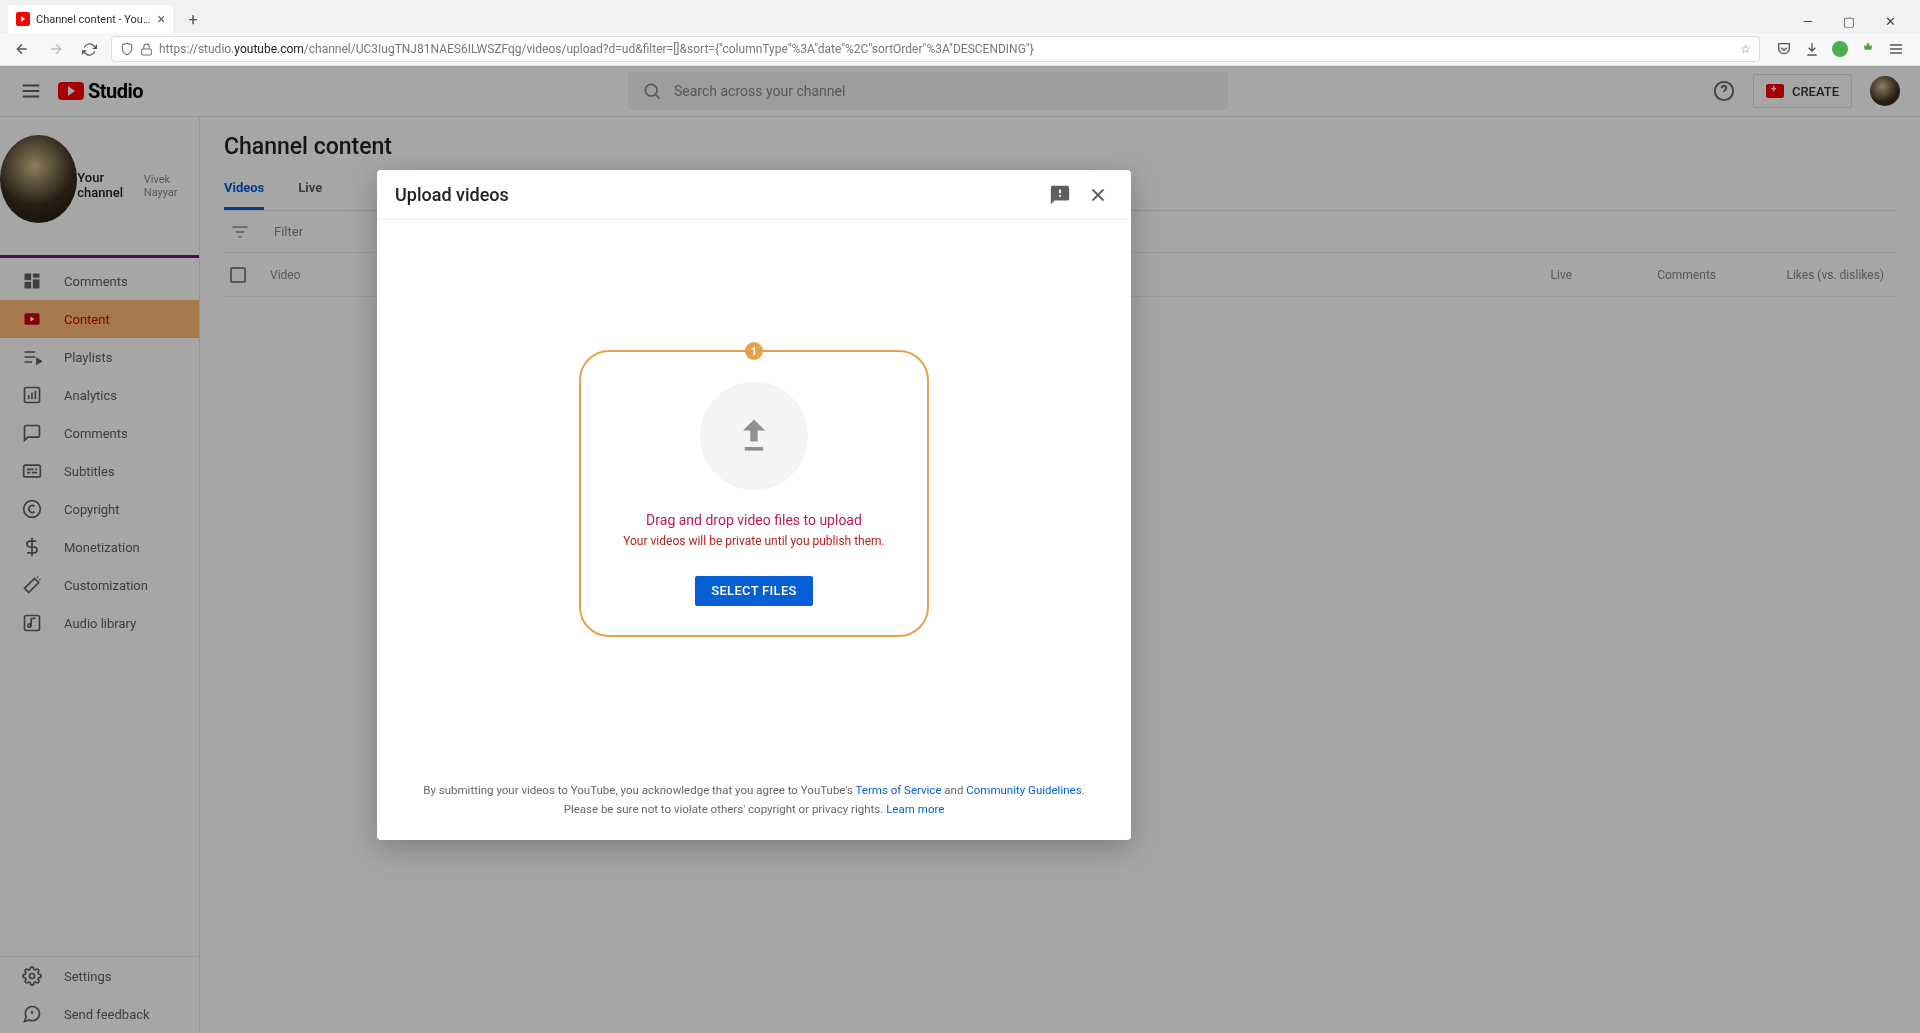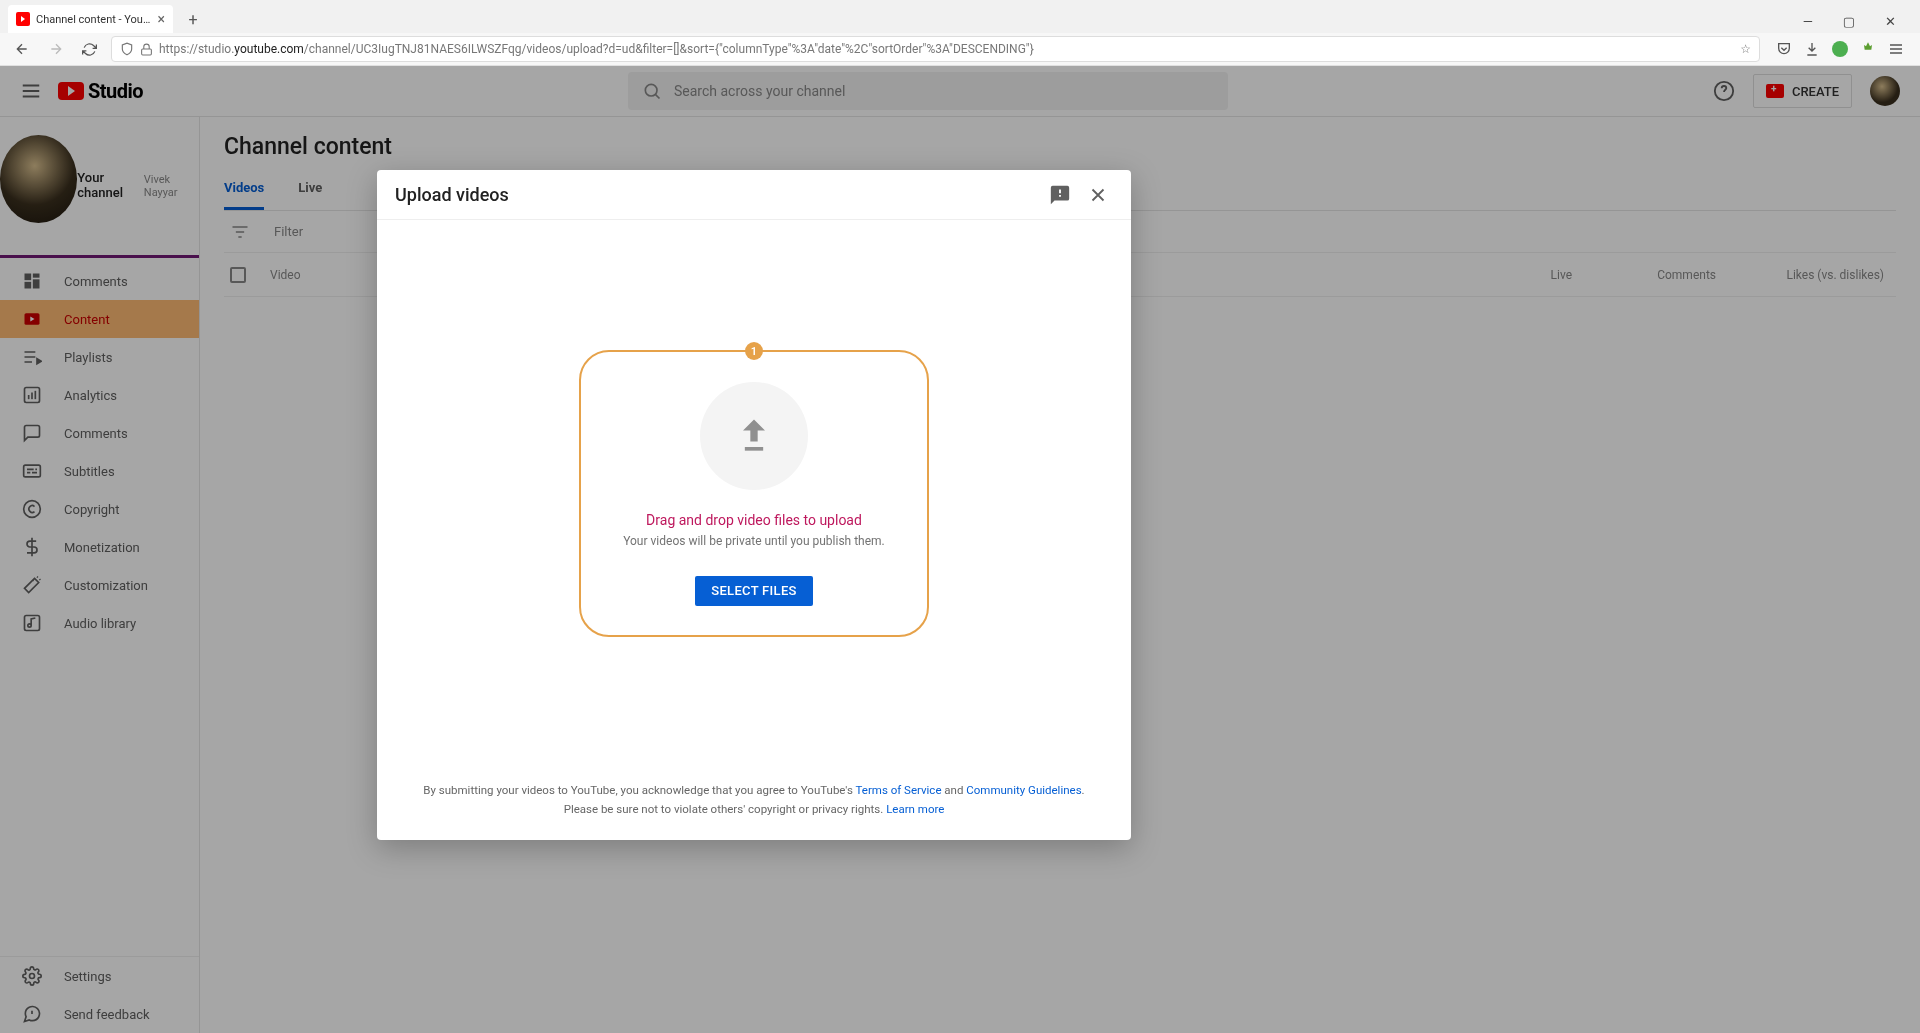--- a/index.html
+++ b/index.html
@@ -79,21 +79,21 @@
 .modal { position:absolute; width: 754px; height: 670px; background:#fff; border-radius: 4px; left: 377px; top: 104px; display:flex; flex-direction:column; box-shadow: 0 8px 30px rgba(0,0,0,0.25); }
 .modal-header { height: 50px; display:flex; align-items:center; padding: 0 18px; border-bottom:1px solid #eee; gap: 8px; }
 .modal-title { font-size: 18px; font-weight:500; color:#222; flex:1; }
 .feedback-icon, .close-icon { color:#606060; cursor:pointer; padding:4px; }
 .modal-body { flex:1; position:relative; display:flex; flex-direction:column; align-items:center; justify-content:center; }
 .drop-zone { width: 350px; height: 287px; border: 2px solid #e6a24a; border-radius: 30px; display:flex; flex-direction:column; align-items:center; justify-content:center; position:relative; }
 .badge-1 { position:absolute; top:-10px; left:50%; transform:translateX(-50%); width:18px; height:18px; border-radius:50%; background:#e6a24a; color:#fff; font-size:11px; font-weight:600; display:flex; align-items:center; justify-content:center; }
 .upload-circle { width: 108px; height: 108px; border-radius:50%; background:#f4f4f4; display:flex; align-items:center; justify-content:center; margin-bottom: 22px; }
 .upload-arrow { color:#909090; }
 .dz-title { font-size: 14px; color:#be185d; margin-bottom: 6px; }
-.dz-sub { font-size: 12px; color:#737373; margin-bottom: 28px; }
+.dz-sub { font-size: 12px; color:#b91c1c; margin-bottom: 28px; }
 .select-files { background:#065fd4; color:#fff; font-size:13px; font-weight:500; height: 30px; padding: 0 16px; border:none; border-radius:2px; cursor:pointer; letter-spacing:0.3px; }
 .modal-footer { padding: 14px 40px 22px; text-align:center; font-size: 11.5px; color:#666; line-height:1.6; }
 .modal-footer a { color:#065fd4; text-decoration:none; cursor:pointer; }
 
 svg { display:block; }
 </style>
 </head>
 <body>
 
 <div class="browser-chrome">

